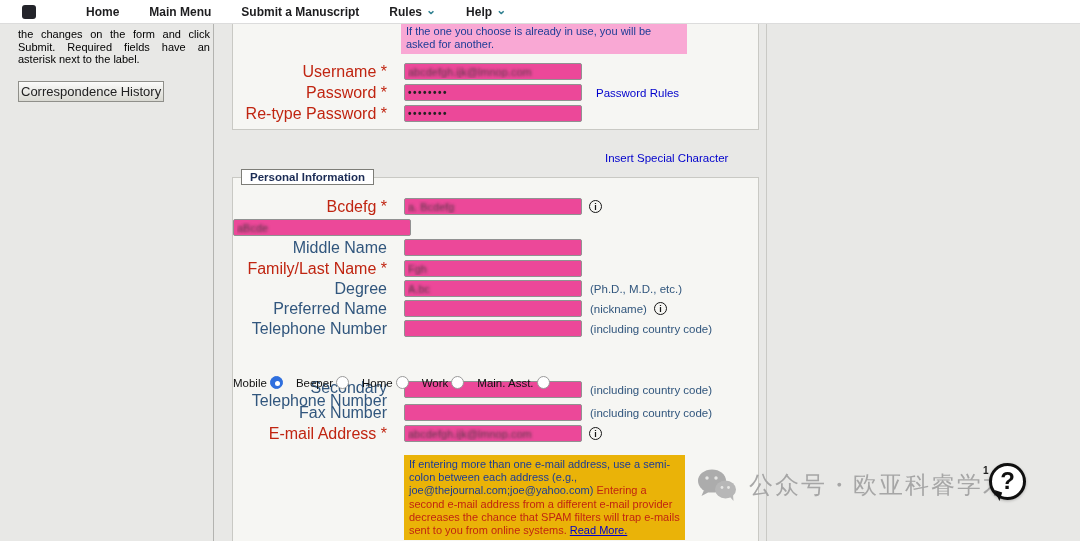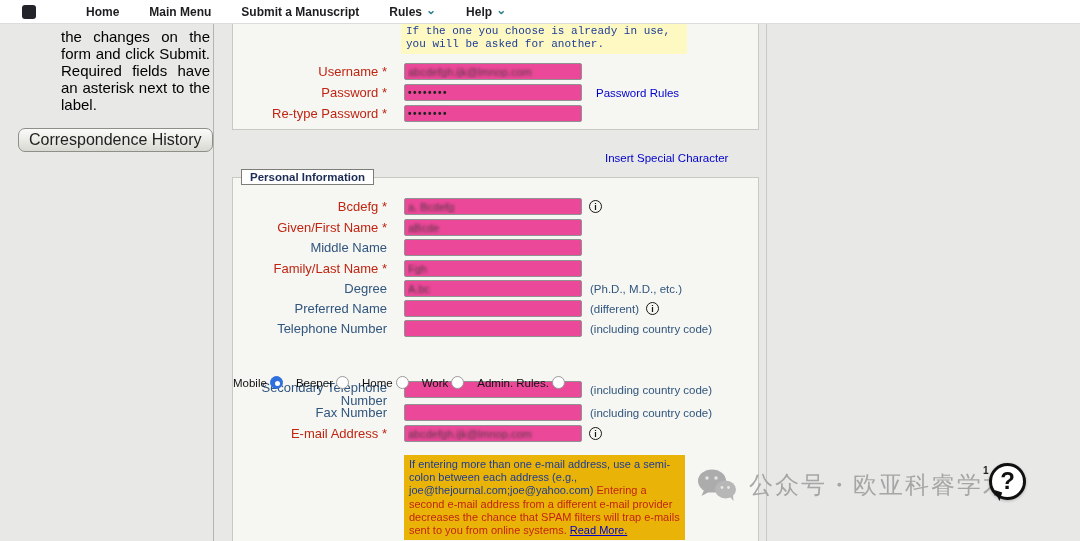--- a/index.html
+++ b/index.html
@@ -20,47 +20,47 @@
   .app-glyph {
     position:absolute; left:22px; top:5px; width:14px; height:14px;
     background:#23242a; border-radius:3px;
   }
   .nav-items { display:flex; margin-left:86px; gap:30px; align-items:center; }
   .nav-item { font-size:12px; font-weight:600; color:#1d1d1f; cursor:pointer; white-space:nowrap; display:flex; align-items:center; gap:4px; }
   .chev { color:#2e7f8f; font-weight:700; font-size:12px; line-height:10px; transform:translateY(-2px); }
 
   
   .sidebar { position:absolute; left:18px; top:28px; width:192px; }
-  .sidebar-text { font-size:15px; line-height:1.14; color:#000; text-align:justify;margin-left:43px; }
+  .sidebar-text { font-size:11px; line-height:1.14; color:#000; text-align:justify; }
   .corr-btn {
-    display:inline-block; margin-top:15px; padding:2px 10px;
-    font-size:16px; color:#222;
+    display:inline-block; margin-top:15px; padding:2px 2px;
+    font-size:13px; color:#222;
     background:linear-gradient(#fbfbfa,#d9d9d2);
-    border:1px solid #8f8f8a; border-radius:7px; cursor:pointer; white-space:nowrap;
+    border:1px solid #8f8f8a; border-radius:0; cursor:pointer; white-space:nowrap;
   }
 
   .vline-left  { position:absolute; left:213px; top:24px; width:1px; height:517px; background:#b3b3b0; }
   .vline-right { position:absolute; left:766px; top:24px; width:1px; height:517px; background:#c9c9c5; }
 
   
   .section {
     position:absolute; left:232px; width:527px;
     background:#f6f6f3; border:1px solid #c9c9c4;
   }
   .login-box { top:10px; height:120px; z-index:1; }
   .personal-box { top:177px; height:380px; }
 
   .note-box {
-    position:absolute; background:#fef9c3; color:#1c3c96;
-    font-size:11px; line-height:1.18; padding:3px 5px;font-family:Liberation Mono, monospace;
+    position:absolute; background:#f9a8d4; color:#1c3c96;
+    font-size:11px; line-height:1.18; padding:3px 5px;
   }
   .login-note { left:168px; top:11px; width:286px; }
 
   .f-row { position:absolute; left:0; width:100%; height:17px; display:flex; align-items:center; }
-  .f-label { width:171px; padding-right:17px; text-align:right; font-size:13px; line-height:17px; white-space:nowrap; }
+  .f-label { width:171px; padding-right:17px; text-align:right; font-size:16px; line-height:17px; white-space:nowrap; }
   .f-label.wrap { white-space:normal; line-height:13px; }
   .req { color:#c02511; }
   .opt { color:#31567d; }
   .f-field { display:flex; align-items:center; }
 
   input.txt {
     width:178px; height:17px; padding:0 3px;
     font-family:"Liberation Sans", sans-serif; font-size:11px; color:#333;
     background:#ec4899; border:1px solid #919191; border-radius:2px; outline:none;
   }
@@ -198,21 +198,20 @@
 
   <div class="f-row" style="top:20px">
     <div class="f-label req">Bcdefg *</div>
     <div class="f-field">
       <input class="txt masked" value="a. Bcdefg" style="">
       <span class="info">i</span>
     </div>
   </div>
 
   <div class="f-row" style="top:41px">
-    <div class="f-label req">Given/First Name *</div>
     <div class="f-field">
       <input class="txt masked" value="aBcde" style="">
     </div>
   </div>
 
   <div class="f-row" style="top:61px">
     <div class="f-label opt">Middle Name</div>
     <div class="f-field">
       <input class="txt" value="" style="">
     </div>
@@ -230,21 +229,21 @@
     <div class="f-label req">Family/Last Name *</div>
     <div class="f-field">
       <input class="txt masked" value="Fgh" style="">
     </div>
   </div>
 
   <div class="f-row" style="top:122px">
     <div class="f-label opt">Preferred Name</div>
     <div class="f-field">
       <input class="txt" value="" style="">
-      <span class="suffix">(different)</span>
+      <span class="suffix">(nickname)</span>
       <span class="info">i</span>
     </div>
   </div>
 
   <div class="f-row" style="top:142px">
     <div class="f-label opt">Telephone Number</div>
     <div class="f-field">
       <input class="txt" value="" style="">
       <span class="suffix">(including country code)</span>
     </div>
@@ -270,21 +269,21 @@
         </span>
       <span class="radio-opt">
           <span class="opt-txt">Home</span>
           <span class="radio"></span>
         </span>
       <span class="radio-opt">
           <span class="opt-txt">Work</span>
           <span class="radio"></span>
         </span>
       <span class="radio-opt">
-          <span class="opt-txt">Admin. Rules.</span>
+          <span class="opt-txt">Main. Asst.</span>
           <span class="radio"></span>
         </span>
     </div>
   </div>
 
   <div class="f-row" style="top:226px">
     <div class="f-label opt">Fax Number</div>
     <div class="f-field">
       <input class="txt" value="" style="">
       <span class="suffix">(including country code)</span>

